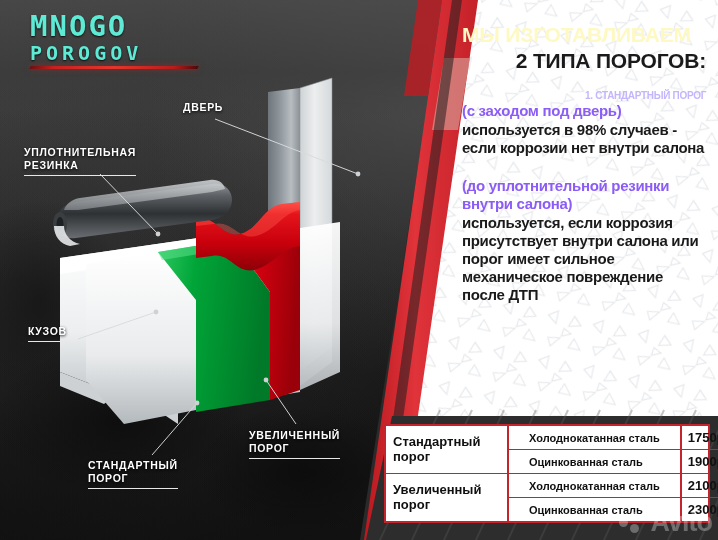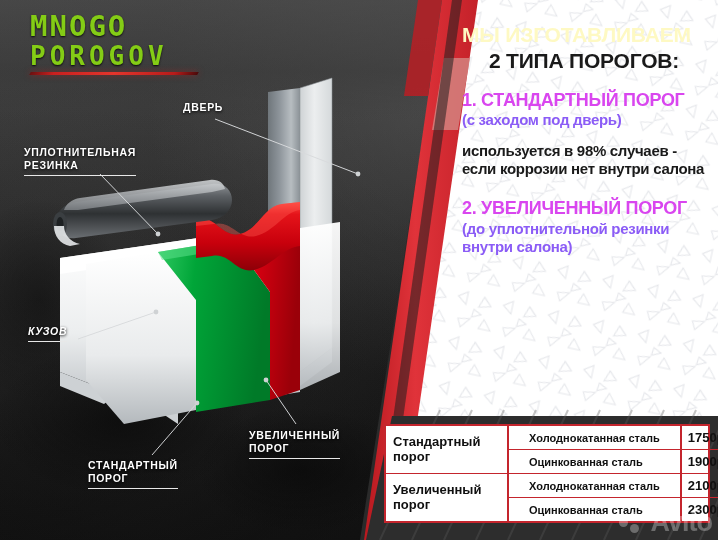--- a/index.html
+++ b/index.html
@@ -32,26 +32,26 @@
   }
   .vgradtop{
     position:absolute;left:0;top:0;width:430px;height:120px;
     background:linear-gradient(180deg,#4a4a4a 0%,#3a3a3a 60%,rgba(45,45,45,0) 100%);
     opacity:.55;
   }
 
   
   .logo{position:absolute;left:30px;top:12px;width:190px;}
   .logo .l1,.logo .l2{
-    color:#84cc16;font-weight:bold;letter-spacing:2px;line-height:1;
+    color:#5eead4;font-weight:bold;letter-spacing:2px;line-height:1;
     font-family:"DejaVu Sans Mono", monospace;
     text-shadow:0 1px 2px rgba(0,0,0,.85);
   }
   .logo .l1{font-size:29px;}
-  .logo .l2{font-size:26px;margin-top:2px;letter-spacing:4px;}
+  .logo .l2{font-size:20px;margin-top:2px;letter-spacing:4px;}
   .logo .bar{
     margin-top:3px;height:3px;width:168px;
     background:linear-gradient(90deg,#6b1010 0%,#c8201f 14%,#e4352c 50%,#b81b1a 86%,#4a0a0a 100%);
     transform:skewX(-28deg);transform-origin:left center;
     box-shadow:0 0 6px rgba(200,30,30,.5);
   }
 
   
   .illus{position:absolute;left:0;top:0;width:430px;height:540px;}
 
@@ -59,51 +59,51 @@
   .callout{
     position:absolute;color:#ffffff;font-weight:bold;font-size:10.5px;
     letter-spacing:.7px;line-height:1.25;text-shadow:0 1px 3px rgba(0,0,0,.95);
     white-space:pre-line;
   }
   .callout.underline::after{
     content:"";display:block;height:1px;background:#e8e8e8;margin-top:3px;
   }
   .cl-door   {left:183px;top:101px;}
   .cl-seal   {left:24px; top:146px;}
-  .cl-body   {left:28px; top:325px;font-style:italic;}
+  .cl-body   {left:28px; top:325px;}
   .cl-std    {left:88px; top:459px;}
   .cl-inc    {left:249px;top:429px;}
 
   
   .panel{
     position:absolute;left:0;top:0;width:718px;height:540px;
     pointer-events:none;
   }
   .panel-content{
     position:absolute;left:462px;top:24px;width:244px;
   }
   .h1{
     color:#fef9c3;font-size:21px;font-weight:bold;line-height:1.08;
     letter-spacing:-.2px;white-space:nowrap;
   }
   .h2{
     color:#1a1a1a;font-size:21px;font-weight:bold;line-height:1.1;
-    margin-top:2px;letter-spacing:-.2px;text-align:center;white-space:nowrap;
+    margin-top:2px;letter-spacing:-.2px;text-align:right;white-space:nowrap;
   }
   .block{margin-top:18px;}
   .b-title{
-    color:#d946ef;font-size:18px;font-weight:bold;line-height:1.15;
-    letter-spacing:-.3px;white-space:nowrap;
+    color:#c4b5fd;font-size:10px;font-weight:bold;line-height:1.15;
+    letter-spacing:-.3px;white-space:nowrap;text-align:right;
   }
   .b-sub{
     color:#8b5cf6;font-size:15px;font-weight:bold;line-height:1.2;margin-top:1px;
     letter-spacing:-.3px;
   }
   .b-body{
-    color:#1a1a1a;font-size:15px;font-weight:bold;line-height:1.2;margin-top:13px;
+    color:#1a1a1a;font-size:15px;font-weight:bold;line-height:1.2;margin-top:1px;
     letter-spacing:-.3px;
   }
   .block2{margin-top:20px;}
 
   
   .table-shell{
     position:absolute;left:384px;top:424px;width:322px;
     border:2px solid #c4252d;background:#ffffff;
     display:flex;flex-direction:column;
   }
@@ -325,23 +325,28 @@
 
     <div class="block">
       <div class="b-title">1. СТАНДАРТНЫЙ ПОРОГ</div>
       <div class="b-sub">(с заходом под дверь)</div>
       <div class="b-body">используется в 98%
 случаев - если коррозии
 нет внутри салона</div>
     </div>
 
     <div class="block block2">
-      <div class="b-title">2. УВЕЛИЧЕННЫЙ ПОРОГ</div>
       <div class="b-sub">(до уплотнительной
 резинки внутри салона)</div>
+      <div class="b-body">используется, если
+коррозия присутствует
+внутри салона или порог
+имеет сильное
+механическое
+повреждение после ДТП</div>
     </div>
   </div>
 
   <div class="table-shell">
     <div class="trow">
       <div class="tname">Стандартный порог</div>
       <div class="tsub">
         <div class="tsubrow">
           <div class="tmat">Холоднокатанная сталь</div>
           <div class="tprice">1750р.</div>

